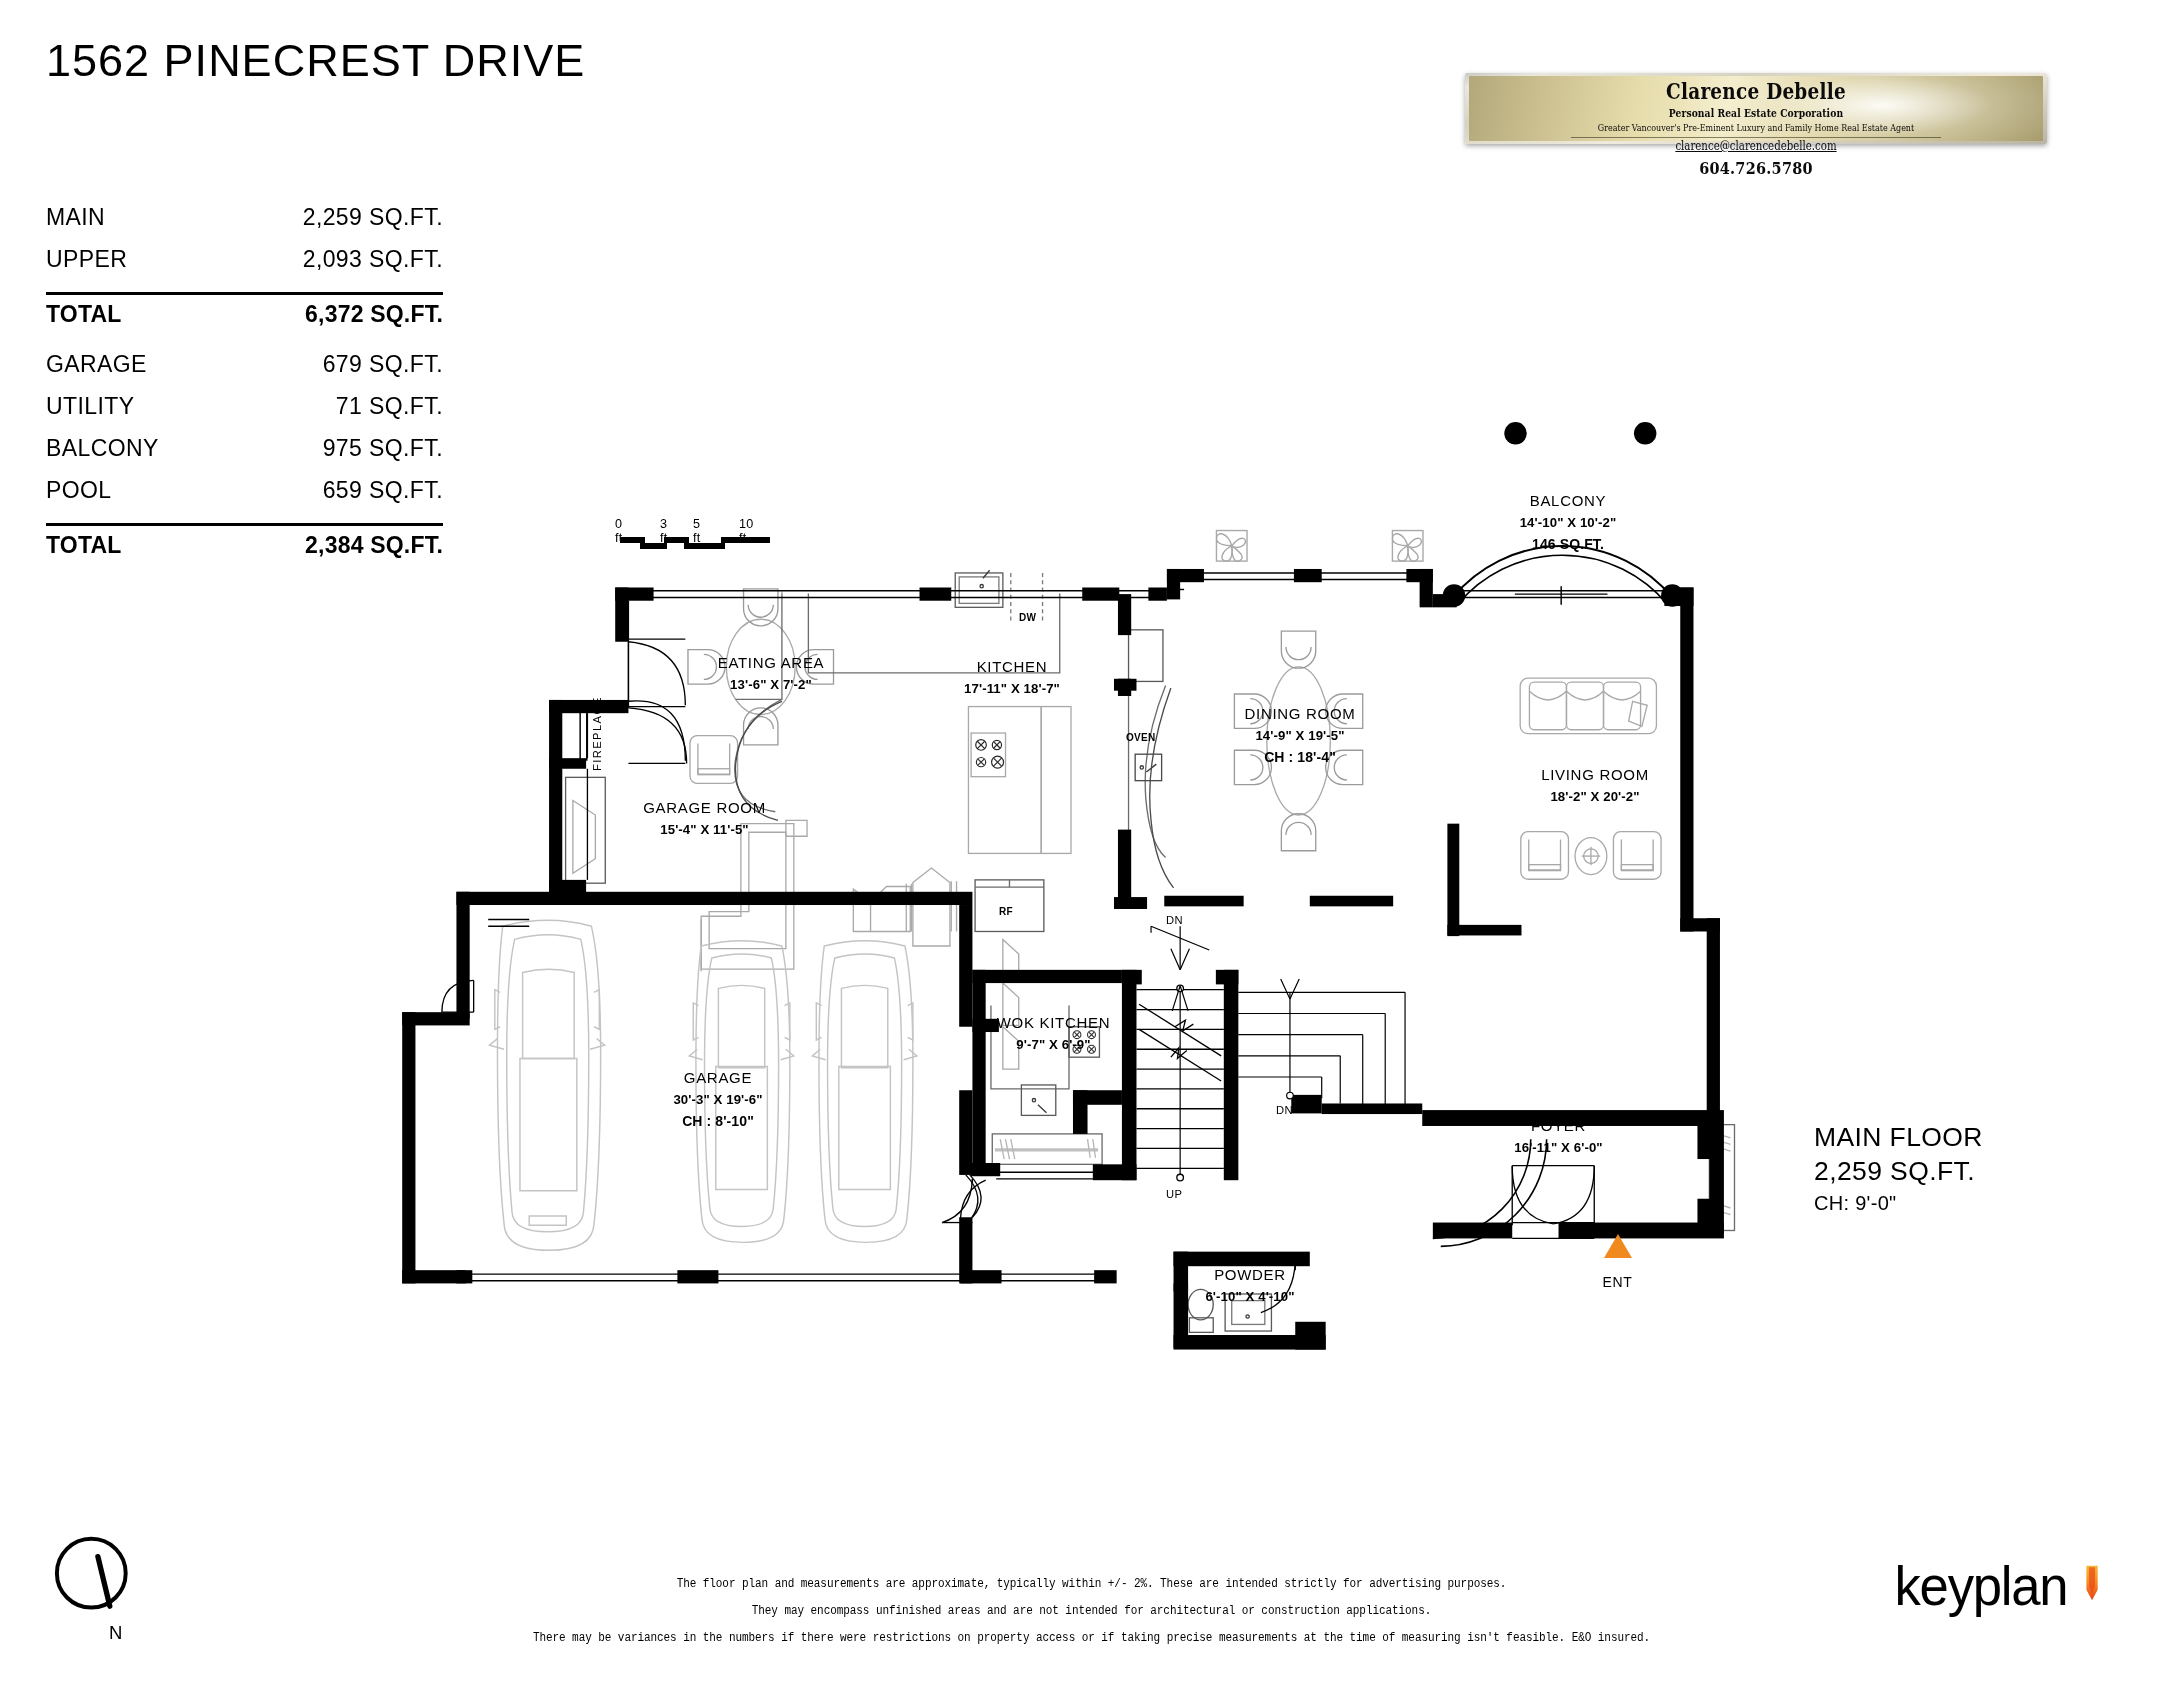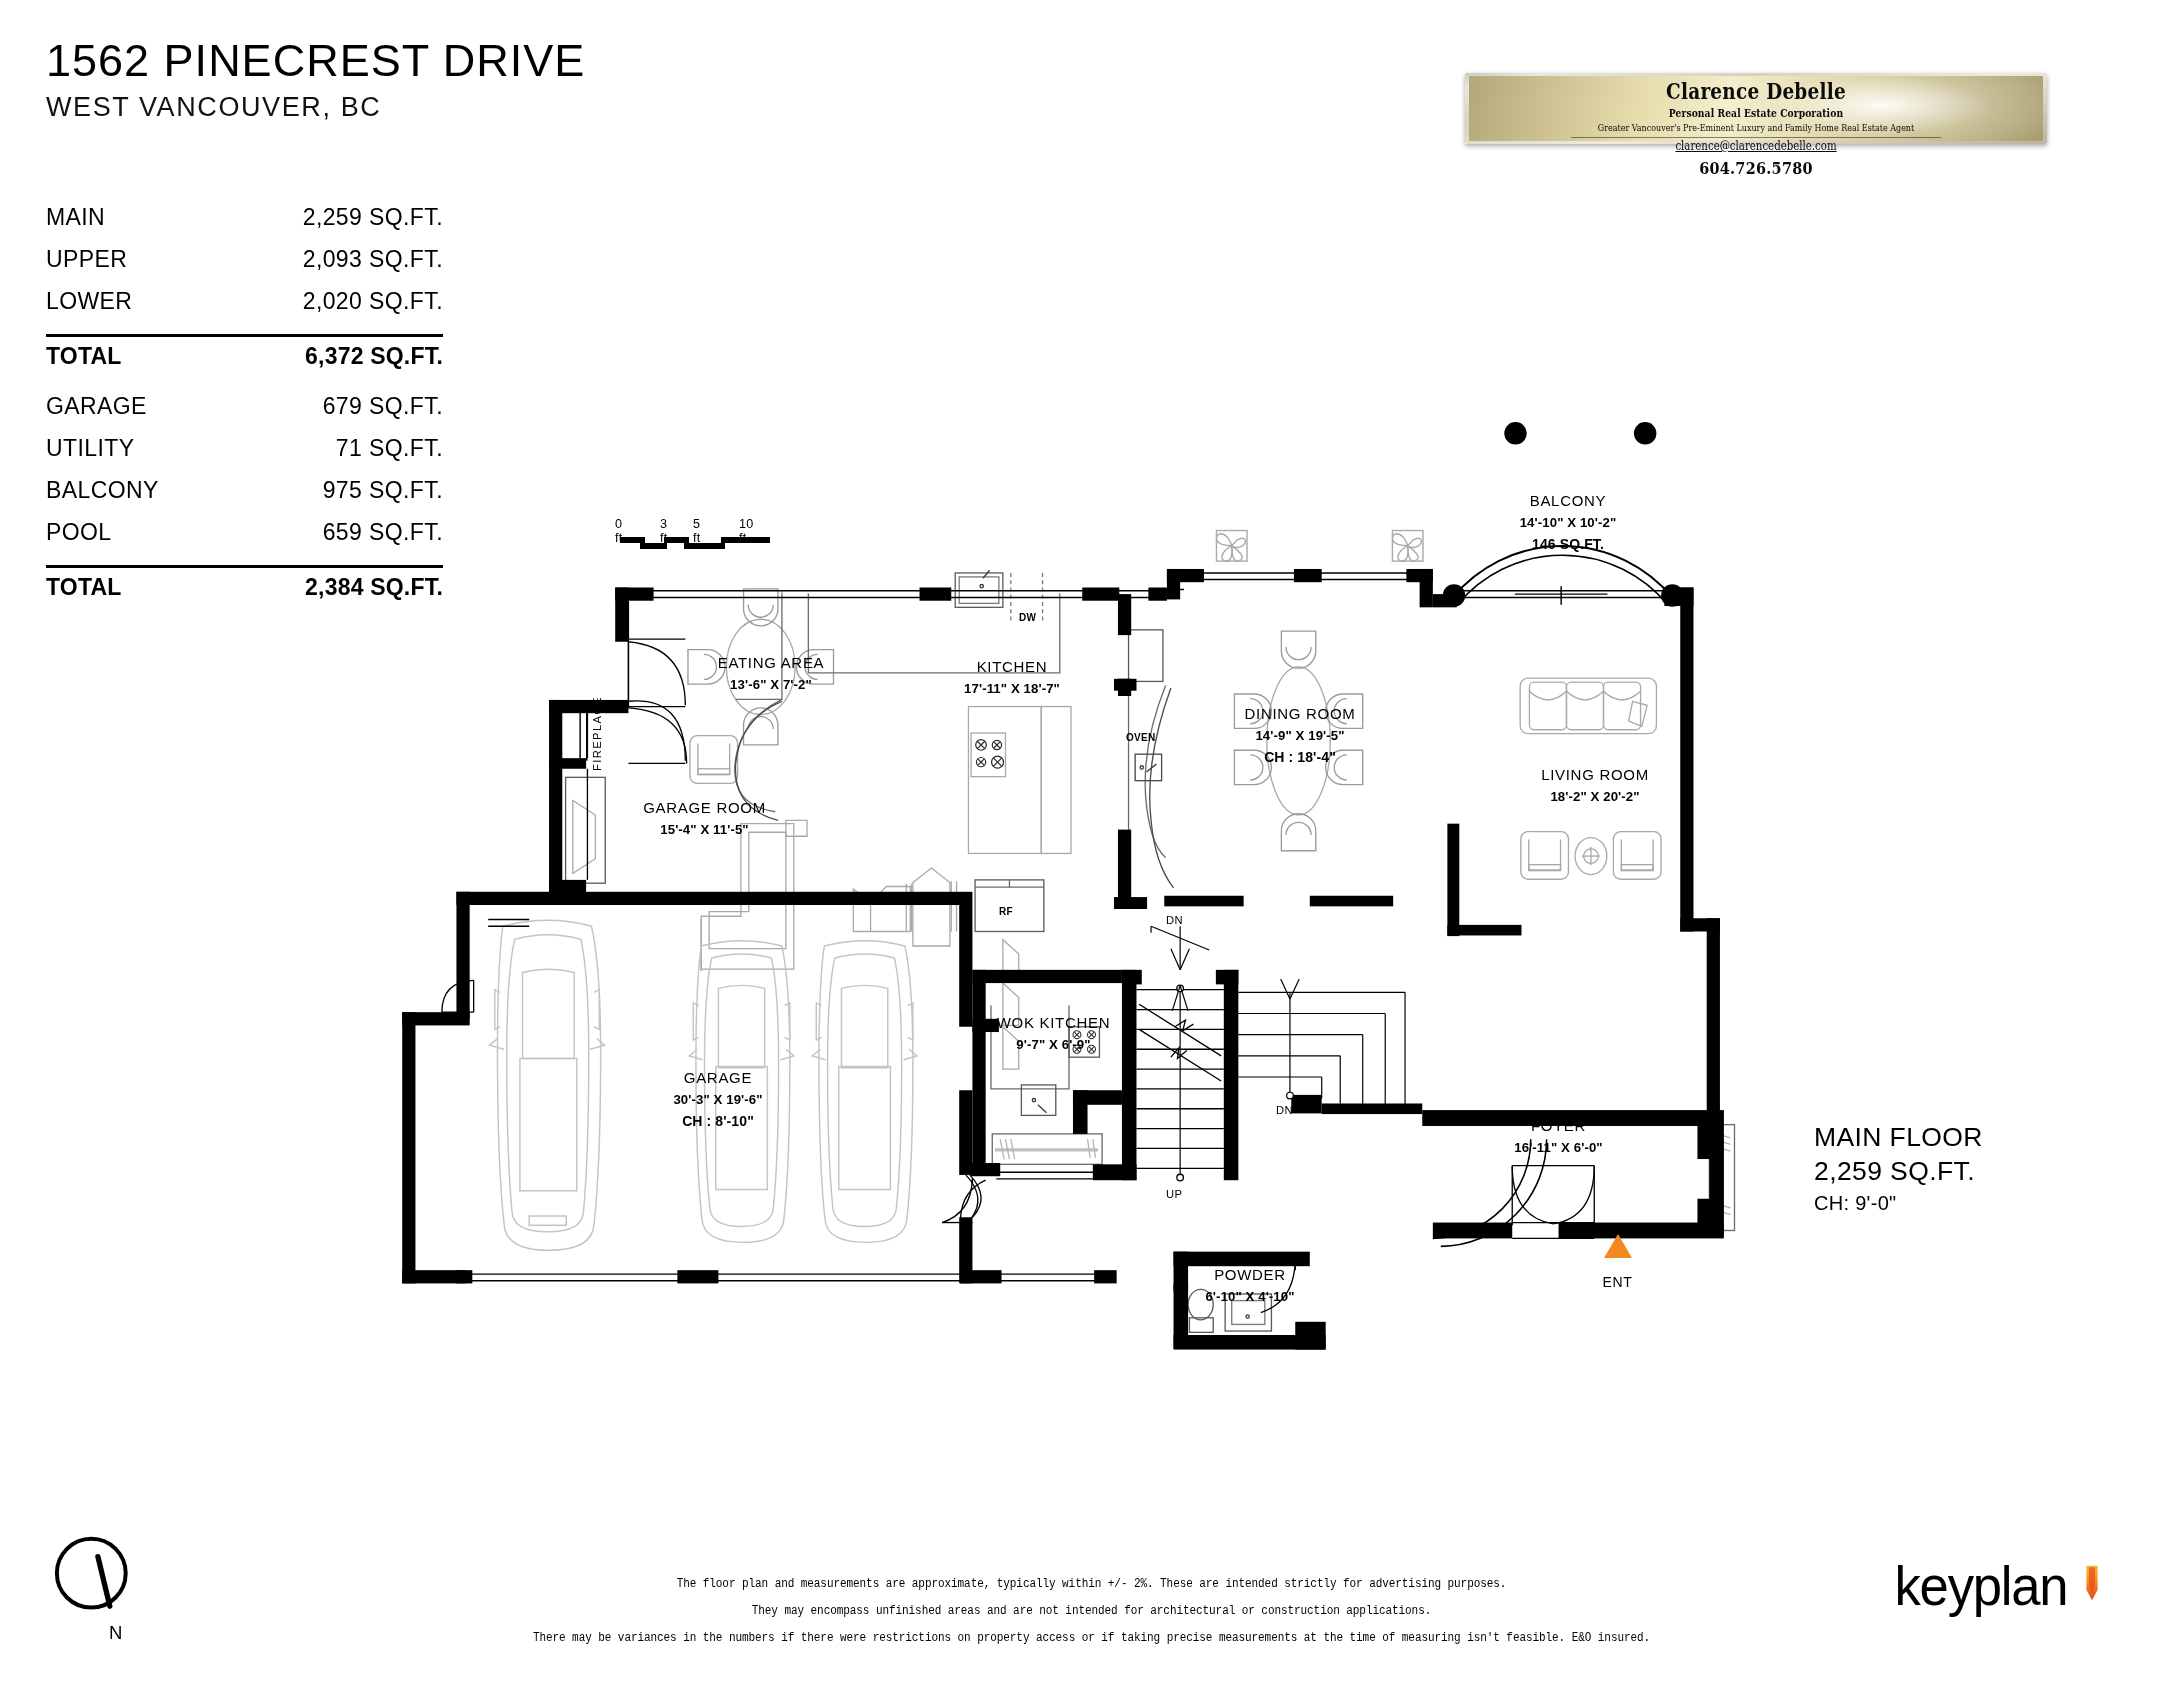--- a/index.html
+++ b/index.html
@@ -84,35 +84,30 @@
 
   
   #logo{position:absolute;left:1889px;top:1558px;}
   #logo-word{font-size:56px;font-weight:400;letter-spacing:-1.3px;line-height:1;transform:scaleX(.94);display:inline-block;}
 </style>
 </head>
 <body>
 
 <div id="header">
   <div id="addr-line1">1562 PINECREST DRIVE</div>
-  <div id="addr-line2">WEST VANCOUVER, BC</div>
 </div>
 
 <div id="area-table">
   <div class="area-row">
     <span class="lbl">MAIN</span>
     <span class="val">2,259 SQ.FT.</span>
   </div>
   <div class="area-row">
     <span class="lbl">UPPER</span>
     <span class="val">2,093 SQ.FT.</span>
-  </div>
-  <div class="area-row">
-    <span class="lbl">LOWER</span>
-    <span class="val">2,020 SQ.FT.</span>
   </div>
   <div class="area-rule"></div>
   <div class="area-row total">
     <span class="lbl">TOTAL</span>
     <span class="val">6,372 SQ.FT.</span>
   </div>
   <div class="gap"></div>
   <div class="area-row">
     <span class="lbl">GARAGE</span>
     <span class="val">679 SQ.FT.</span>

